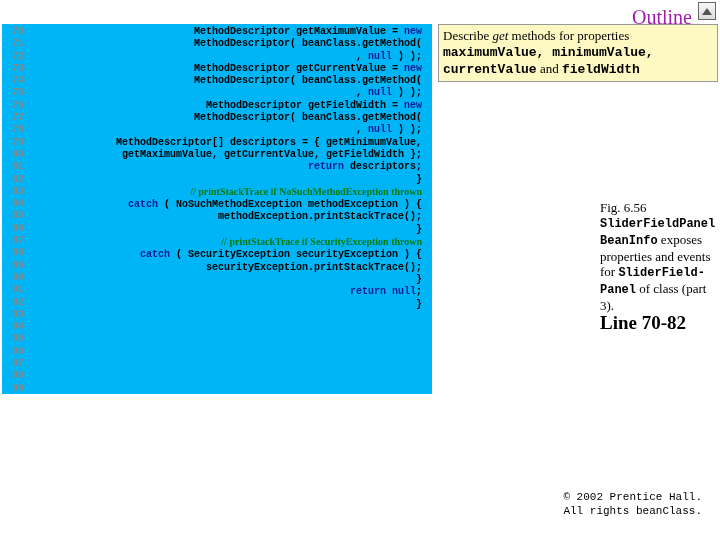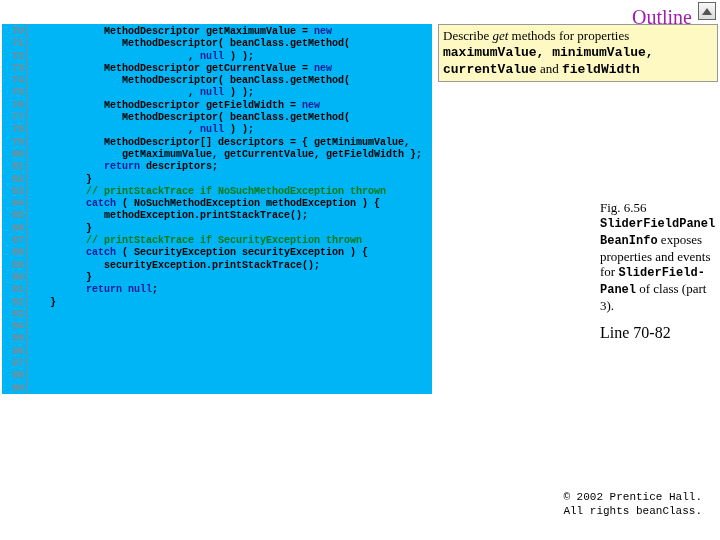--- a/index.html
+++ b/index.html
@@ -31,23 +31,24 @@
     color: #888;
     text-align: right;
     padding: 2px 3px 0 0;
     border-right: 1px solid #888;
     white-space: pre;
   }
   .code-content {
     padding: 2px 0 0 4px;
     white-space: pre;
     overflow: hidden;
+    text-align: right;
   }
   .kw-blue { color: #0d1a96; }
-  .kw-green { color: #027a0f; }
+  .kw-green { color: #027a0f; font-family: Liberation Serif, serif; }
   .kw-black { color: #000; }
   .outline-title {
     position: absolute;
     top: 6px;
     right: 28px;
     font-family: Georgia, 'Times New Roman', serif;
     font-size: 20px;
     text-decoration: underline;
     color: #a21caf;
   }
@@ -81,24 +82,25 @@
   }
   .fig-caption .bold { font-weight: normal; }
   .fig-caption .mono {
     font-family: "Courier New", monospace;
     font-weight: bold;
     font-size: 12px;
     margin-top: 20px;
   }
   .line-ref {
     position: absolute;
-    top: 324px;
+    top: 312px;
     left: 600px;
     font-family: 'Times New Roman', serif;
-    font-size: 16px;
+    font-size: 19px;
+    font-weight: bold;
   }
   .copyright {
     position: absolute;
     bottom: 22px;
     right: 18px;
     font-family: Liberation Mono, monospace;
     font-size: 11px;
     text-align: left;
     line-height: 14px;
   }

